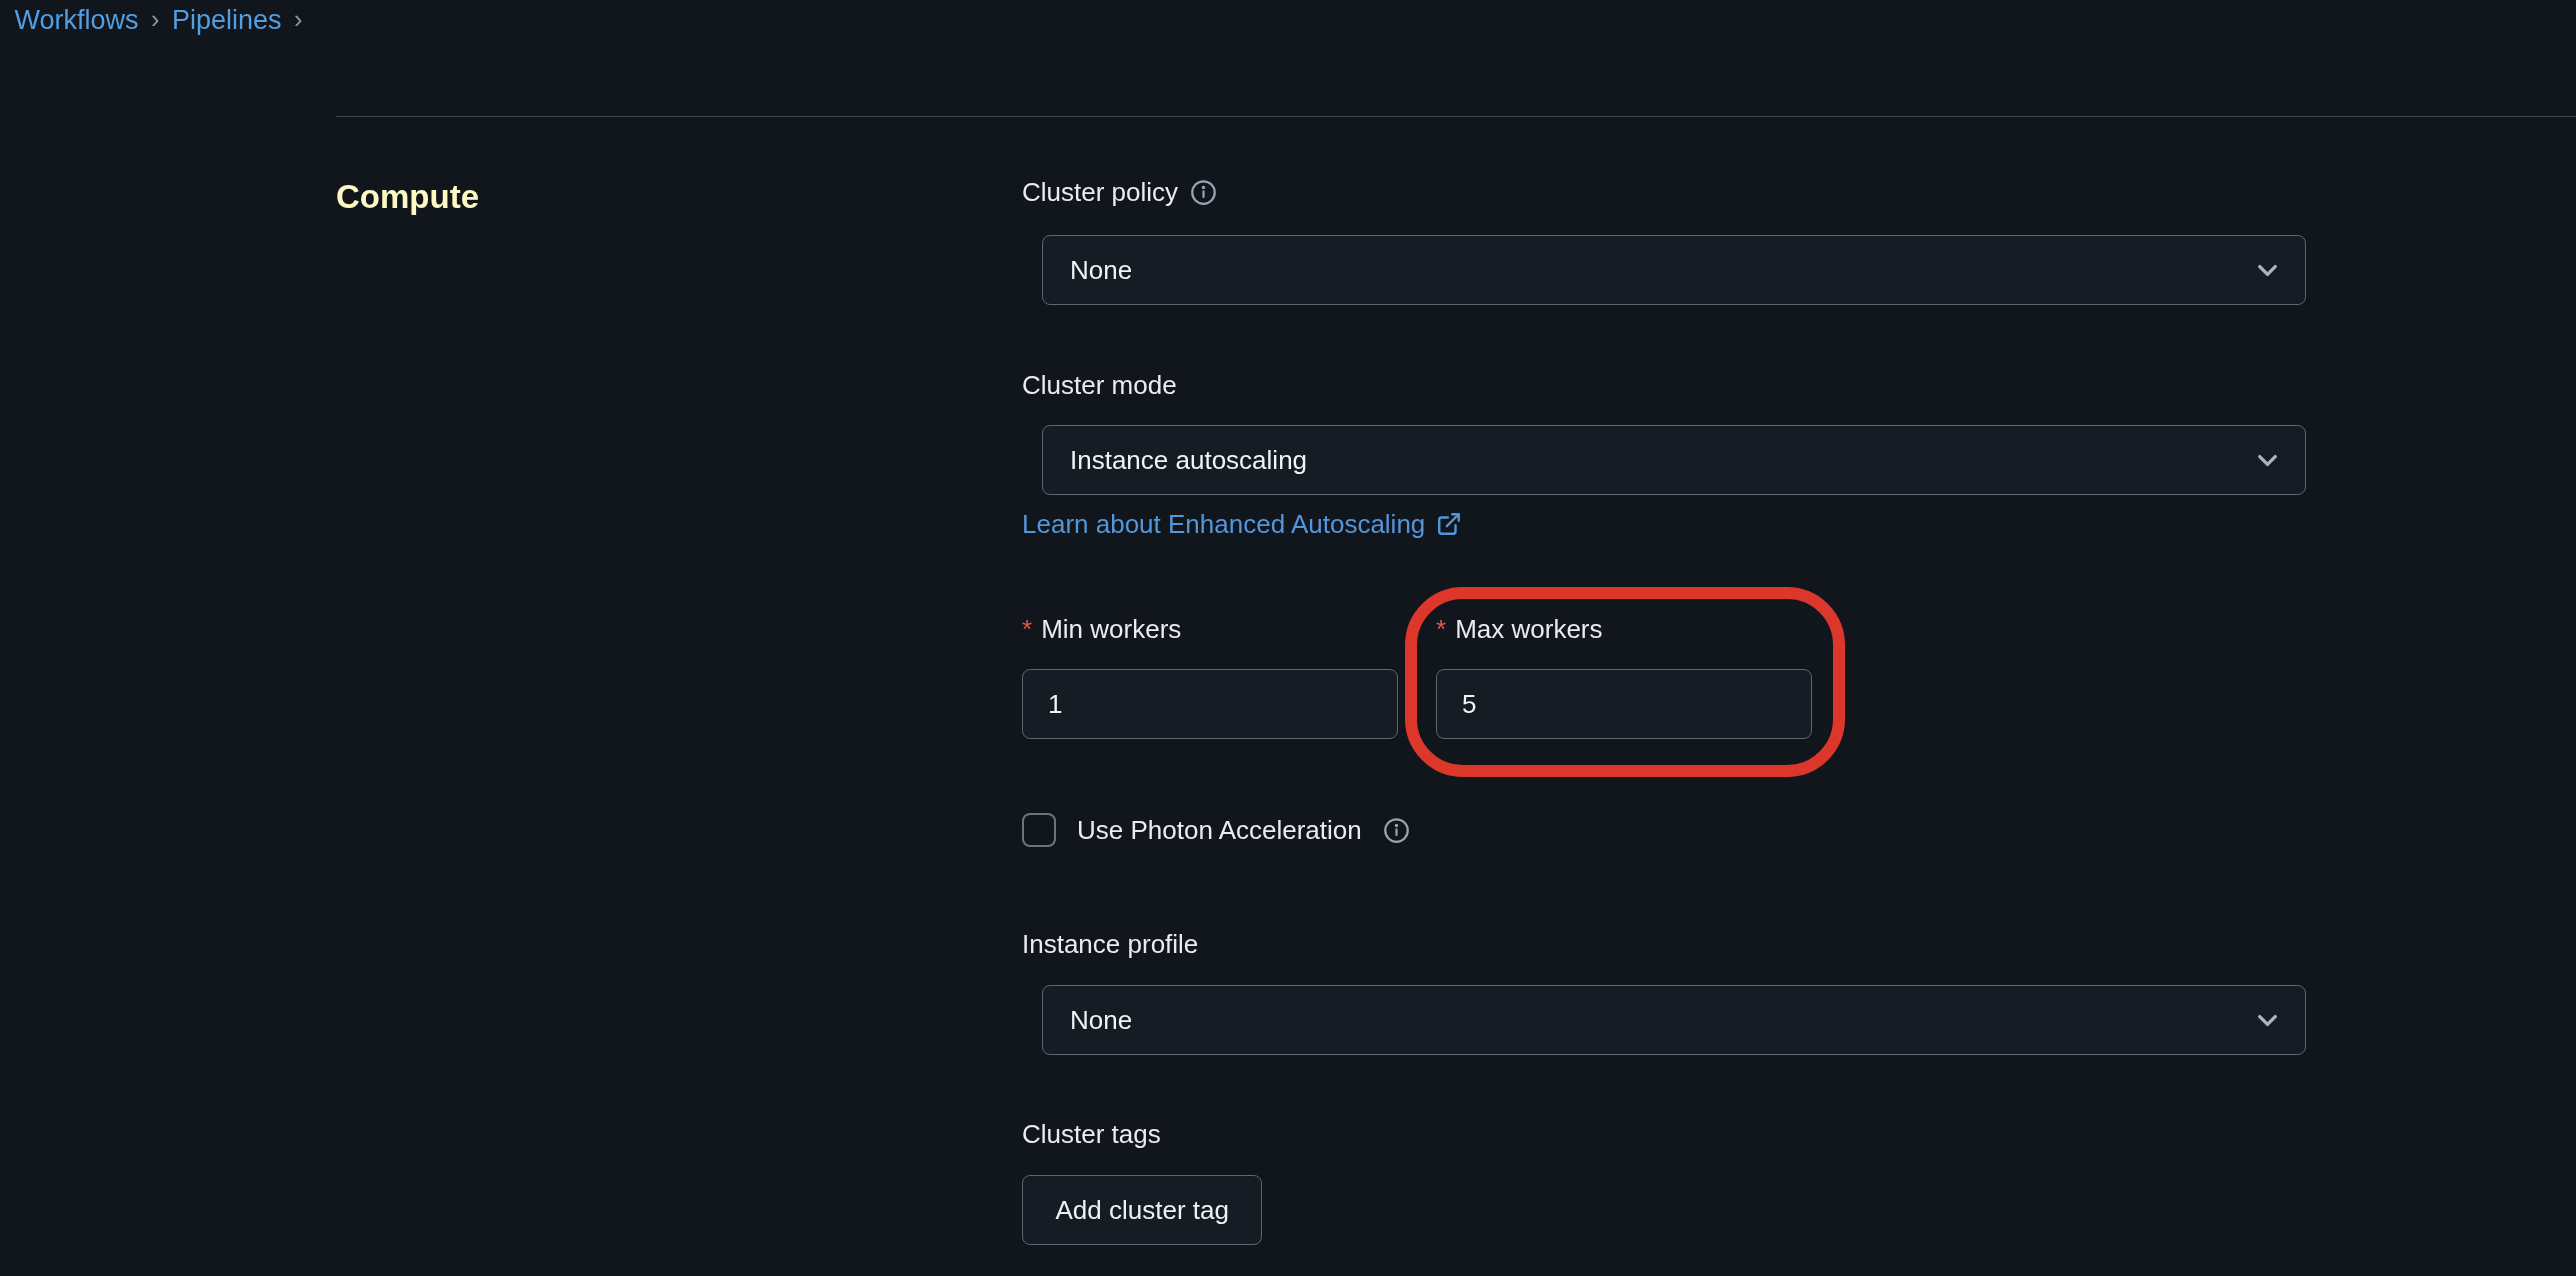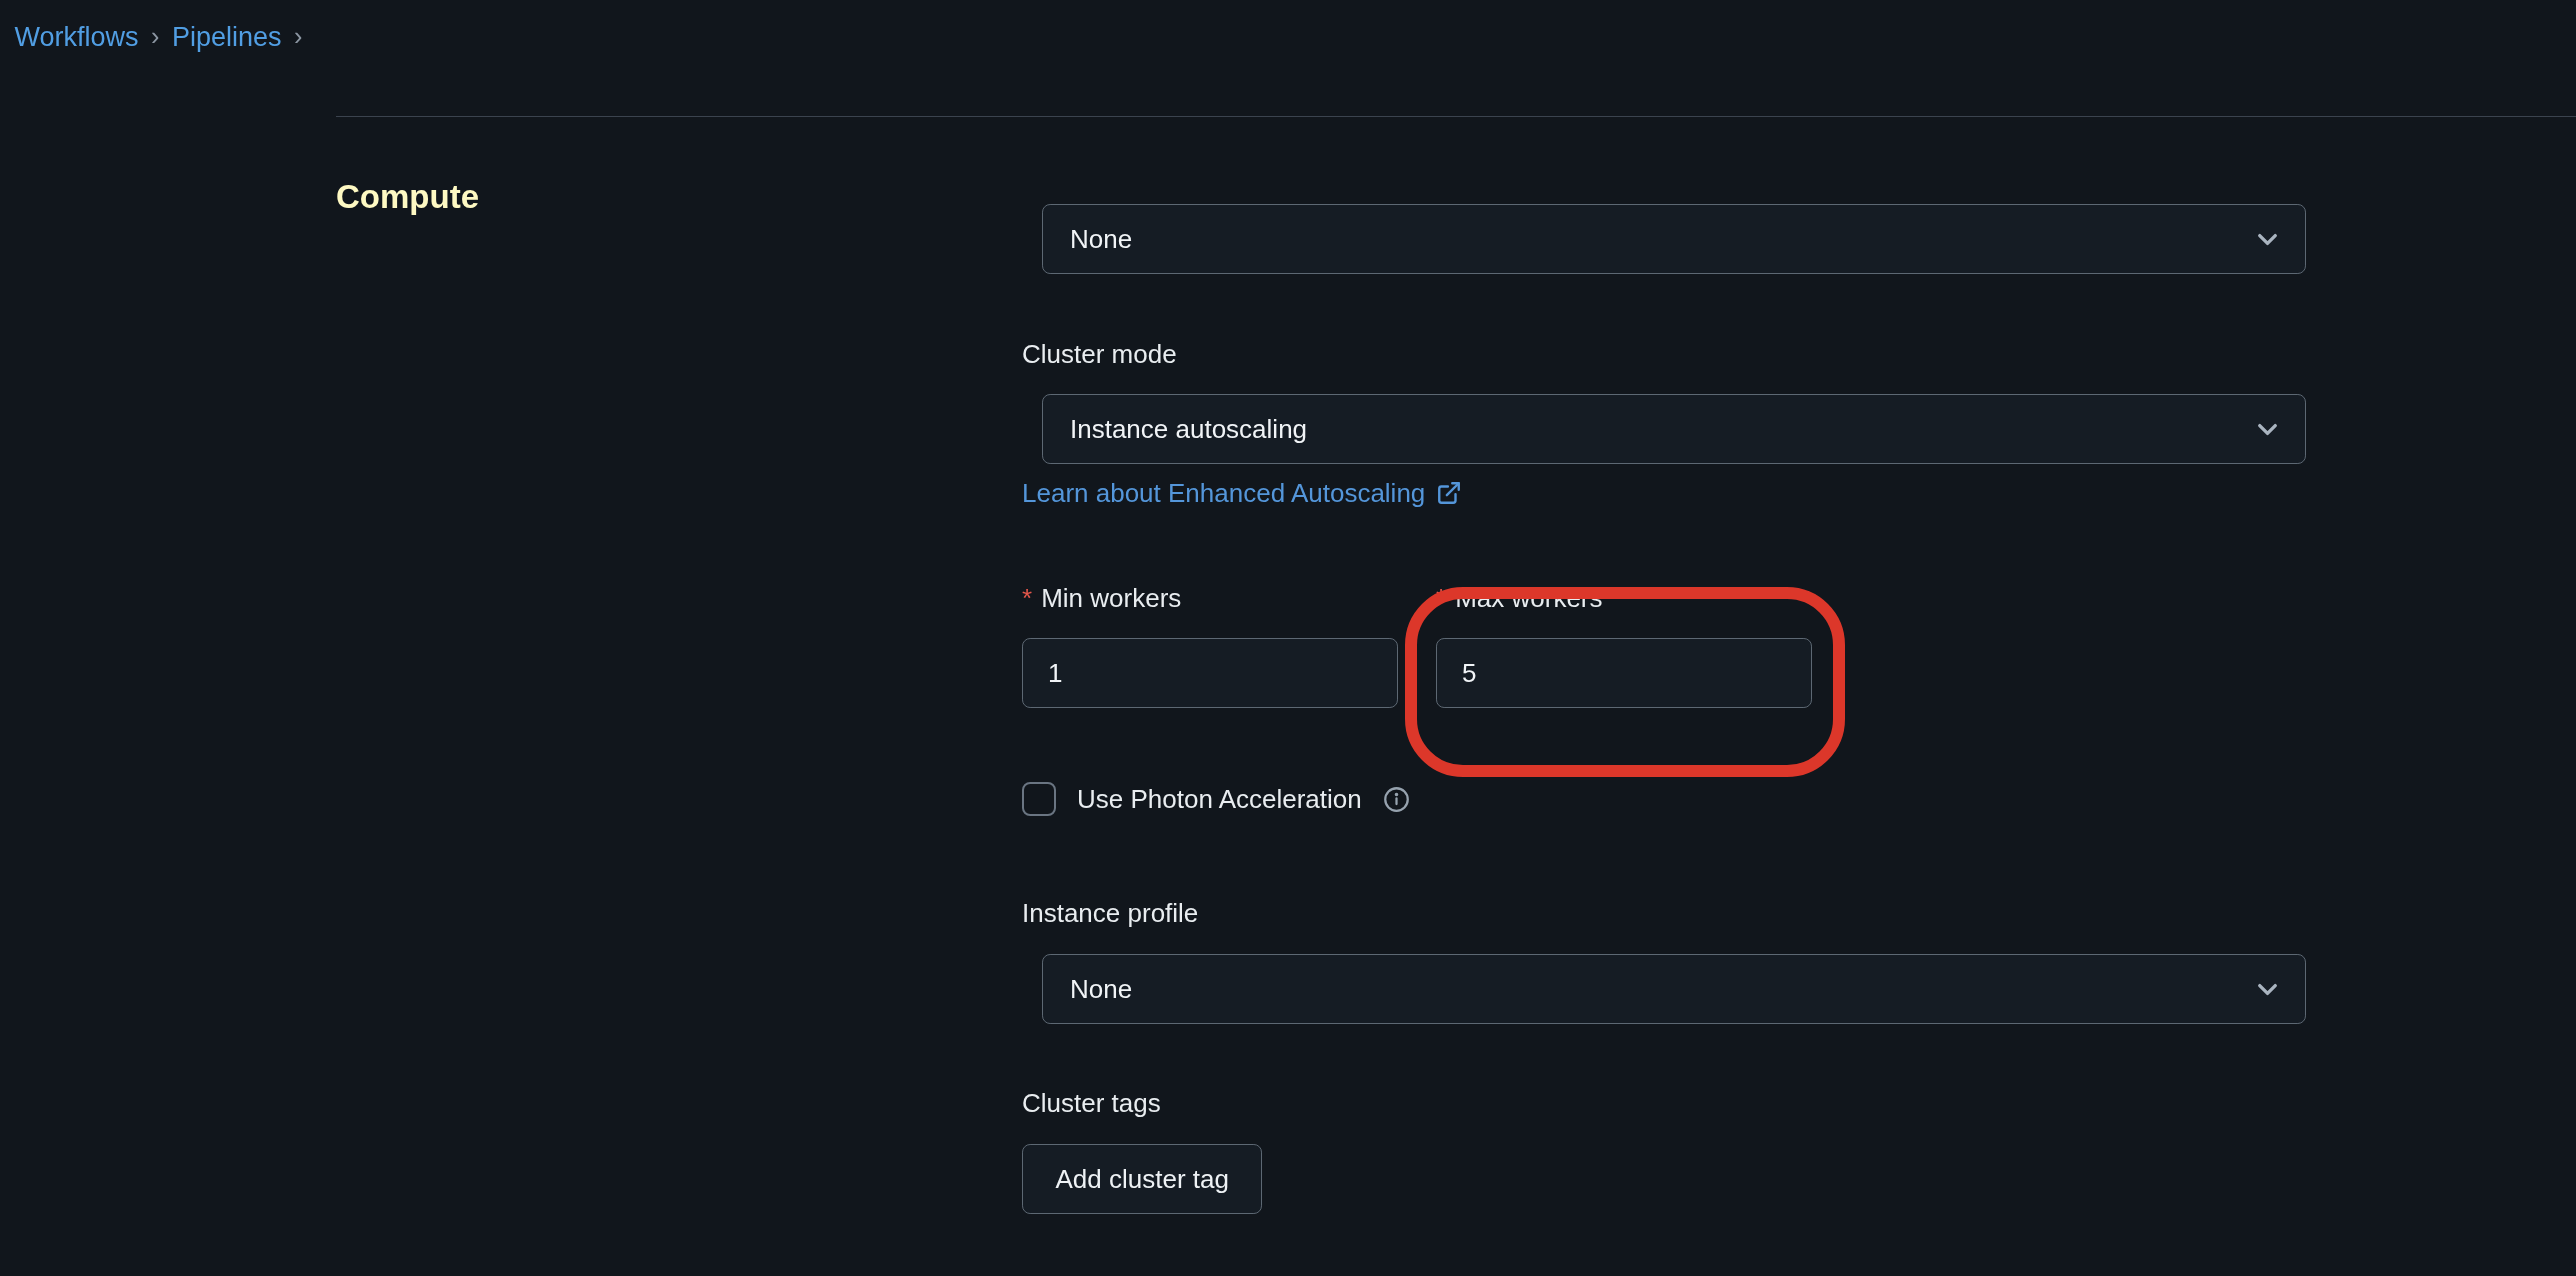--- a/index.html
+++ b/index.html
@@ -8,21 +8,21 @@
     background: #11161c;
     font-family: "Liberation Sans", sans-serif;
     color: #e9edf0;
     position: relative;
     overflow: hidden;
   }
 
   
   .breadcrumb {
     position: absolute;
-    left: 14.4px; top: 20px;
+    left: 14.4px; top: 3px;
     display: flex;
     align-items: center;
     font-size: 27px;
     line-height: 34px;
   }
   .breadcrumb a {
     color: #519ee3;
     text-decoration: none;
     cursor: pointer;
   }
@@ -187,20 +187,30 @@
 </nav>
 
 <div class="content">
   <div class="columns">
     <div class="left-col">
       <h1 class="page-section-title">Compute</h1>
     </div>
 
     <div class="right-col">
 
+      <div class="field-label">
+        <span>Cluster policy</span>
+        <span class="info-icon">
+          <svg viewBox="0 0 24 24" fill="none" stroke="currentColor" stroke-width="2" stroke-linecap="round">
+            <circle cx="12" cy="12" r="10"></circle>
+            <line x1="12" y1="16" x2="12" y2="11"></line>
+            <circle cx="12" cy="7.5" r="0.6" fill="currentColor"></circle>
+          </svg>
+        </span>
+      </div>
       <div class="select-box" role="combobox">
         <span class="select-value">None</span>
         <span class="chevron-icon">
           <svg viewBox="0 0 24 24" fill="none" stroke="currentColor" stroke-width="2.6" stroke-linecap="round" stroke-linejoin="round">
             <polyline points="6 9 12 15 18 9"></polyline>
           </svg>
         </span>
       </div>
 
       <div class="field-label mt-cluster-mode">

